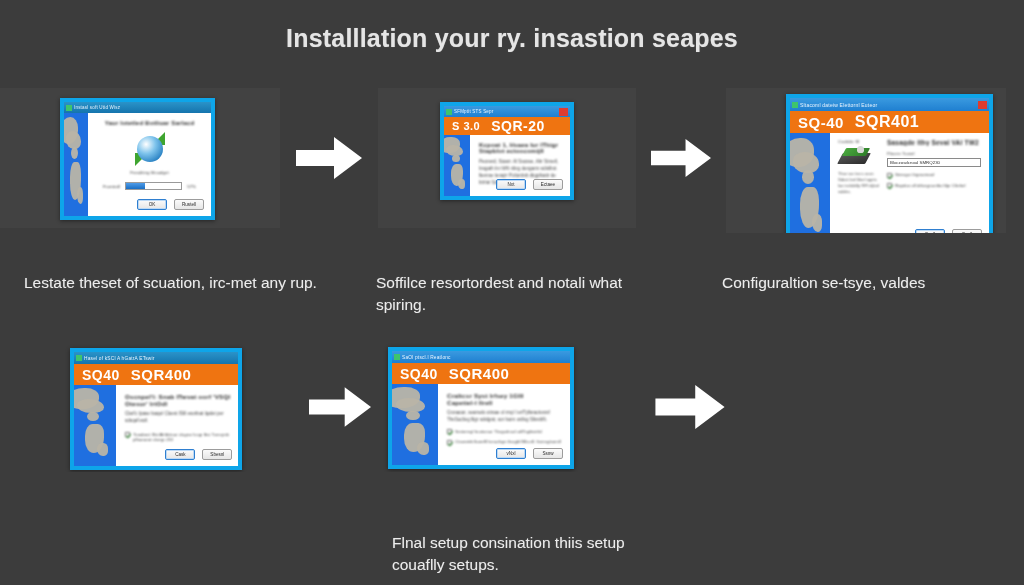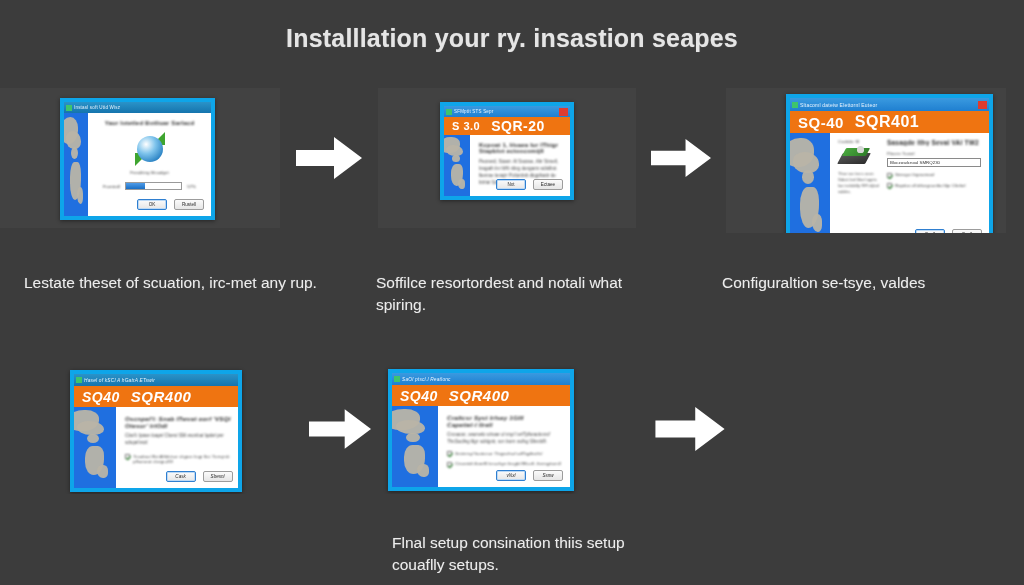--- a/index.html
+++ b/index.html
@@ -33,21 +33,21 @@
 
   
   .row {
     position: absolute;
     left: 0;
     width: 1024px;
     display: flex;
     align-items: flex-start;
   }
   .row-1 { top: 88px; }
-  .row-2 { top: 364px; font-style: italic; }
+  .row-2 { top: 342px; }
 
   
   .step {
     position: relative;
   }
 
   .shot-frame {
     background: #424242;
     position: relative;
     overflow: hidden;

